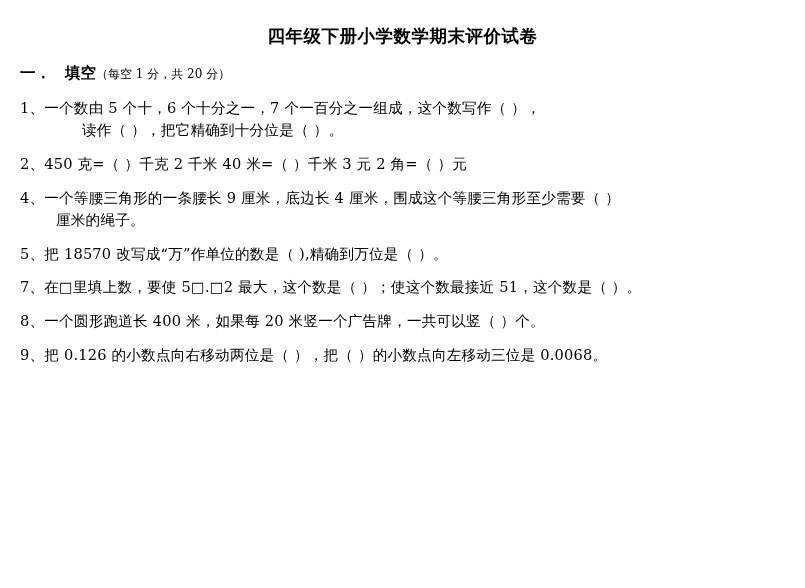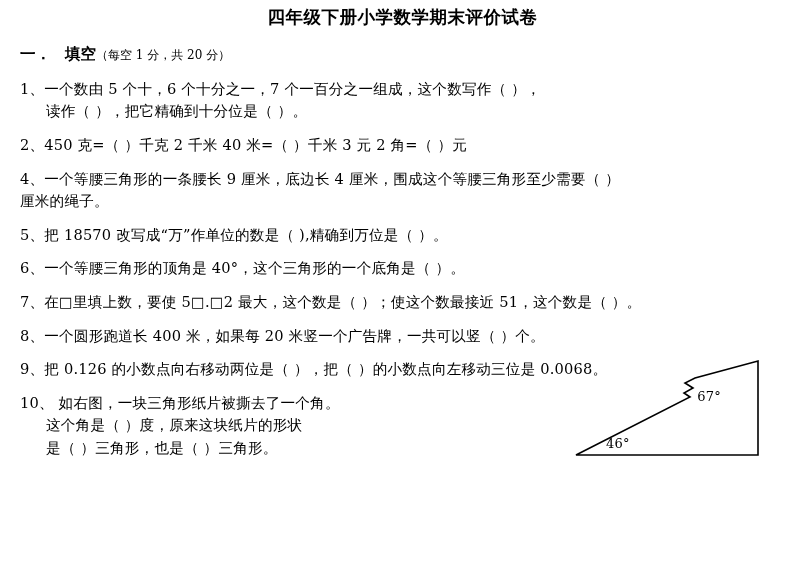--- a/index.html
+++ b/index.html
@@ -13,21 +13,21 @@
     font-family: "DejaVu Serif", "Liberation Serif", serif;
     color: #000000;
     overflow: hidden;
     position: relative;
   }
   .page {
     position: relative;
     width: 805px;
     height: 588px;
     box-sizing: border-box;
-    padding: 3px 18px 0 18px;
+    padding: 22px 18px 0 18px;
   }
   .doc-title {
     text-align: center;
     font-size: 17.5px;
     font-weight: bold;
     letter-spacing: 0.5px;
     margin: 2px 0 14px 0;
     font-family: "DejaVu Serif", "Liberation Serif", serif;
   }
   .section-head {
@@ -47,20 +47,21 @@
     font-size: 12px;
   }
   .q {
     font-size: 14.6px;
     line-height: 1.55;
     margin: 0 0 11px 2px;
     letter-spacing: 0.2px;
   }
   .q .line2 {
     display: block;
+    margin-left: 36px;
   }
   .indent {
     display: inline-block;
     width: 26px;
   }
   .q10 {
     position: relative;
   }
   .fig {
     position: absolute;
@@ -109,43 +110,27 @@
 
   <div class="q">
     <span>4、一个等腰三角形的一条腰长 9 厘米，底边长 4 厘米，围成这个等腰三角形至少需要（        ）</span>
     <span class="line2"><span>厘米的绳子。</span></span>
   </div>
 
   <div class="q">
     <span>5、把 18570 改写成“万”作单位的数是（               ),精确到万位是（               ）。</span>
   </div>
 
-  <div class="q">
-    <span>6、一个等腰三角形的顶角是 40°，这个三角形的一个底角是（              ）。</span>
-  </div>
 
   <div class="q">
     <span>7、在□里填上数，要使 5□.□2 最大，这个数是（          ）；使这个数最接近 51，这个数是（            ）。</span>
   </div>
 
   <div class="q">
     <span>8、一个圆形跑道长 400 米，如果每 20 米竖一个广告牌，一共可以竖（        ）个。</span>
   </div>
 
   <div class="q">
     <span>9、把 0.126 的小数点向右移动两位是（             ），把（             ）的小数点向左移动三位是 0.0068。</span>
   </div>
 
-  <div class="q q10">
-    <span>10、    如右图，一块三角形纸片被撕去了一个角。</span>
-    <span class="line2"><span class="indent"></span><span>这个角是（            ）度，原来这块纸片的形状</span></span>
-    <span class="line2"><span class="indent"></span><span>是（          ）三角形，也是（          ）三角形。</span></span>
-
-    <div class="fig">
-      <svg width="215" height="105" viewBox="0 0 215 105">
-        <path d="M 196 6 L 196 100 L 14 100 L 128 42 L 122 38 L 131 33 L 123 28 L 133 23 Z" fill="none" stroke="#000000" stroke-width="1.6" stroke-linejoin="miter"></path>
-      </svg>
-      <span class="ang-label ang-67">67°</span>
-      <span class="ang-label ang-46">46°</span>
-    </div>
-  </div>
 
 </div>
 
 </body></html>

